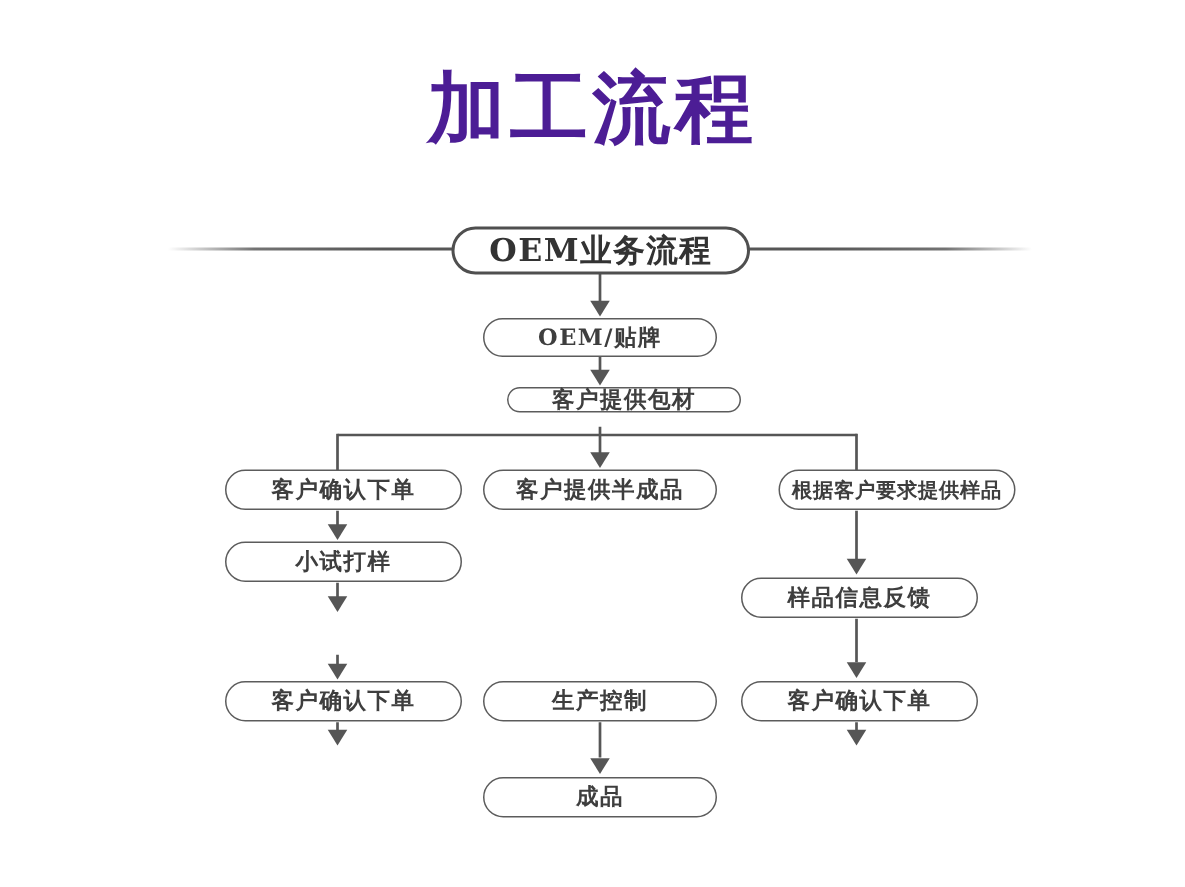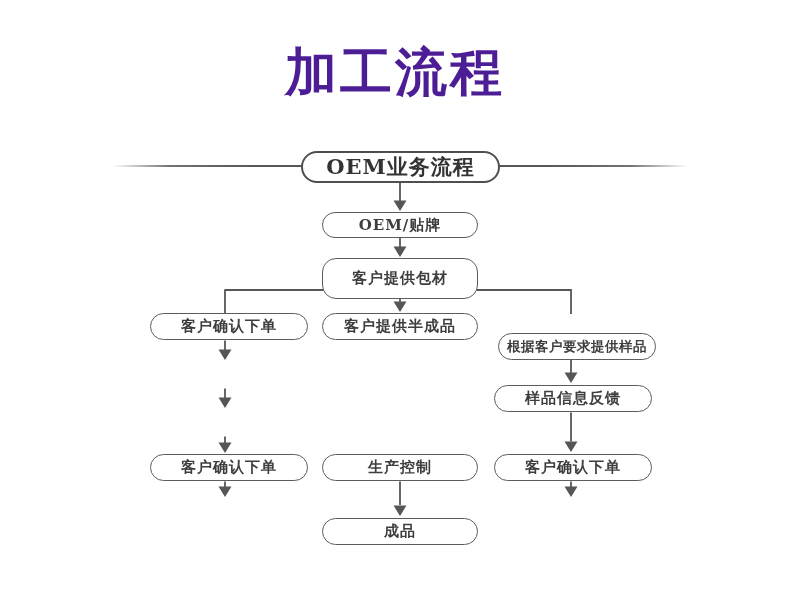--- a/index.html
+++ b/index.html
@@ -125,33 +125,34 @@
     <g>
       <line x1="400" y1="481.5" x2="400" y2="505"></line>
       <polygon points="393.5,505.5 406.5,505.5 400,516"></polygon>
     </g>
   </svg>
 
   <div class="node pill" style="left:301px; top:151px; width:199px; height:32px;">OEM业务流程</div>
 
   <div class="node" style="left:322px; top:212px; width:156px; height:26px;">OEM/贴牌</div>
 
-  <div class="node" style="left:322px; top:258px; width:156px; height:41px;">客户提供包材</div>
+  <div class="node" style="left:338px; top:258px; width:156px; height:17px;">客户提供包材</div>
 
   <div class="node" style="left:150px; top:313px; width:158px; height:27px;">客户确认下单</div>
 
+  <div class="node" style="left:150px; top:361px; width:158px; height:27px;">小试打样</div>
 
 
   <div class="node" style="left:150px; top:454px; width:158px; height:27px;">客户确认下单</div>
 
   <div class="node" style="left:322px; top:454px; width:156px; height:27px;">生产控制</div>
 
   <div class="node" style="left:322px; top:313px; width:156px; height:27px;">客户提供半成品</div>
 
   <div class="node" style="left:322px; top:518px; width:156px; height:27px;">成品</div>
 
-  <div class="node small-text" style="left:498px; top:313px; width:158px; height:27px;margin-top:20px;">根据客户要求提供样品</div>
+  <div class="node small-text" style="left:519px; top:313px; width:158px; height:27px;">根据客户要求提供样品</div>
 
   <div class="node" style="left:494px; top:385px; width:158px; height:27px;">样品信息反馈</div>
 
   <div class="node" style="left:494px; top:454px; width:158px; height:27px;">客户确认下单</div>
 
 </div>
 
 </body></html>

